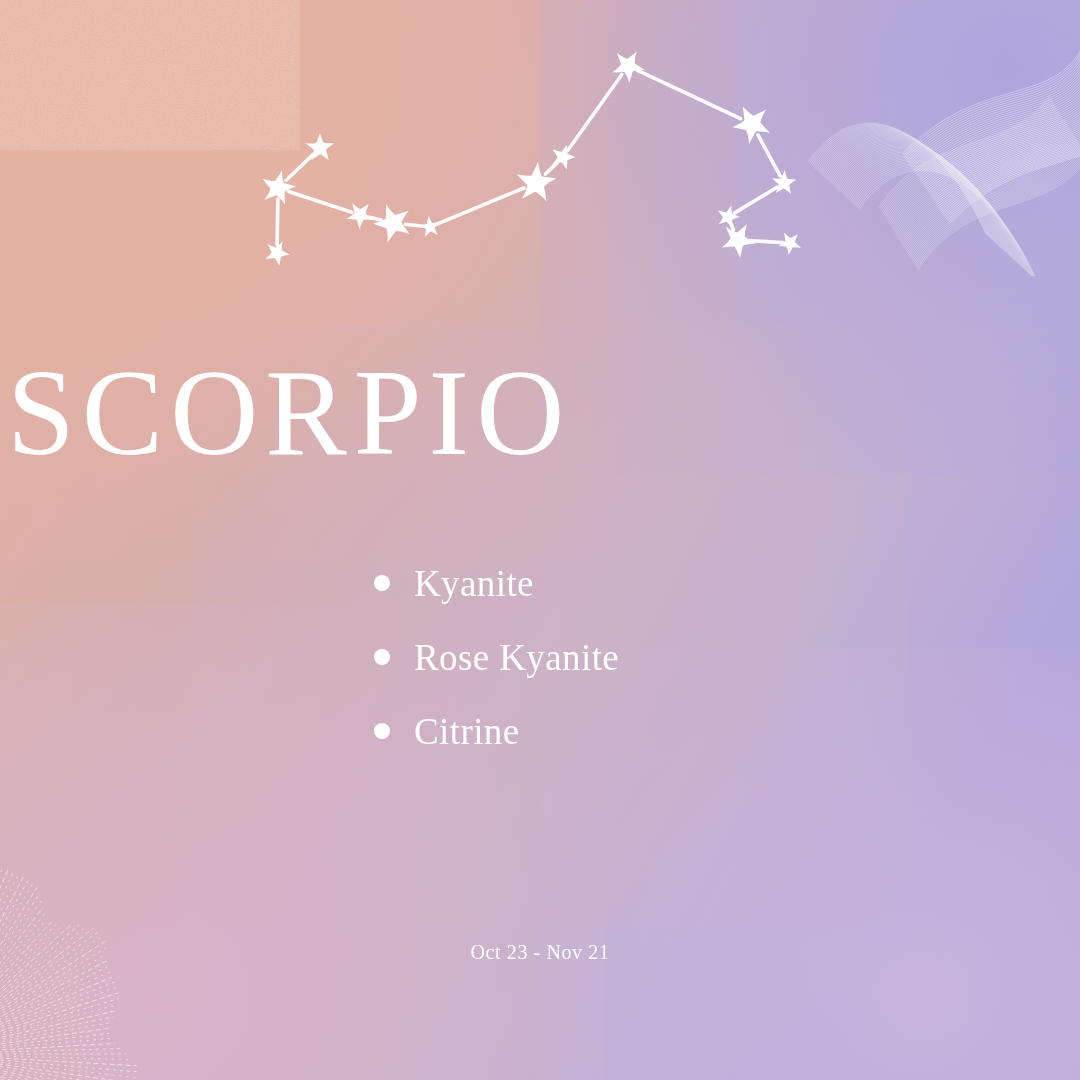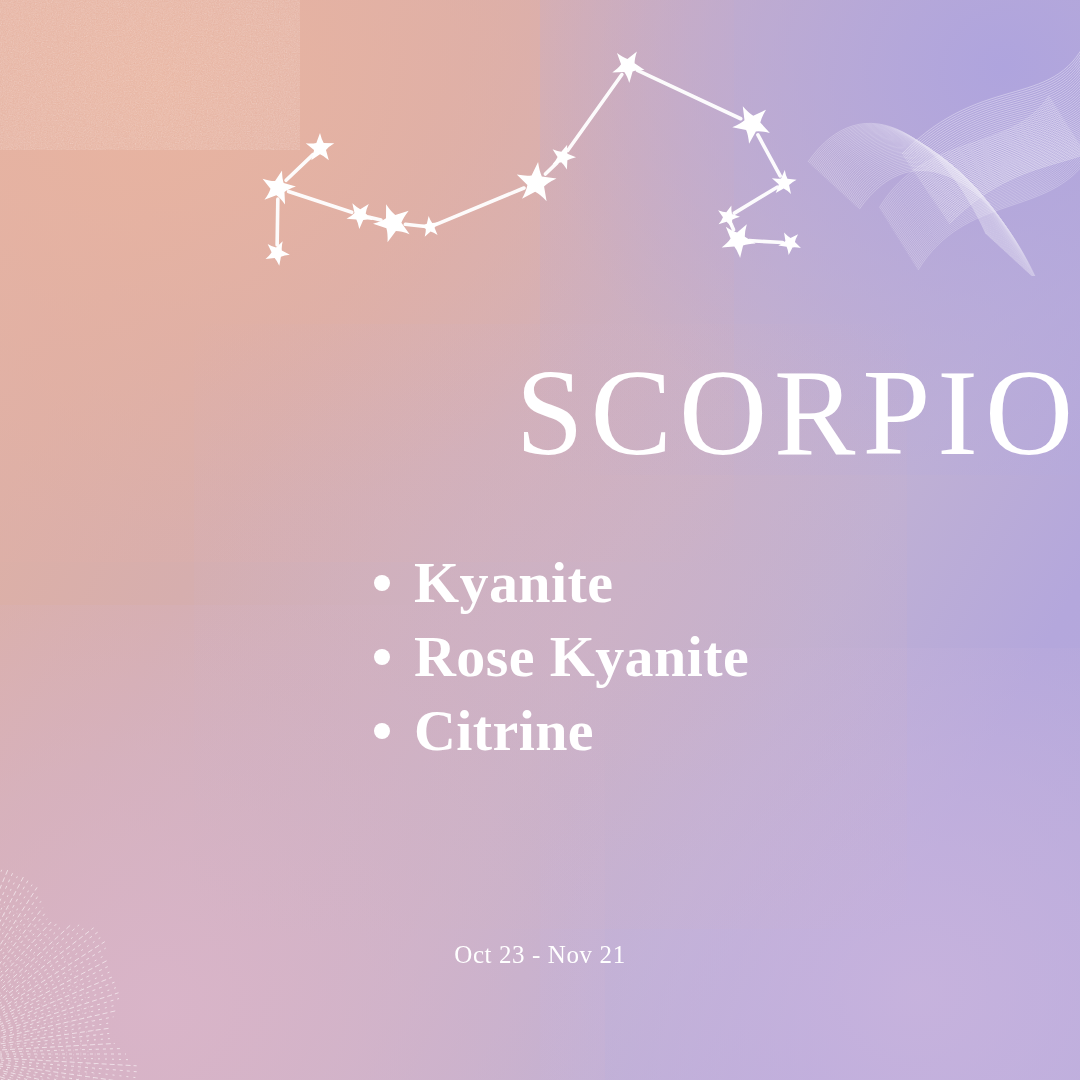--- a/index.html
+++ b/index.html
@@ -135,21 +135,21 @@
     width: 1080px;
     height: 1080px;
   }
 
   
   .title {
     position: absolute;
     left: 0;
     right: 0;
     top: 352px;
-    text-align: right;
+    text-align: left;
     color: #ffffff;
     font-size: 122px;
     line-height: 1;
     font-weight: 400;
     letter-spacing: 7px;
     text-indent: 7px;
     font-family: "Liberation Serif", "DejaVu Serif", serif;
   }
 
   .gem-list {
@@ -168,36 +168,36 @@
   }
   .gem-dot {
     width: 16px;
     height: 16px;
     border-radius: 50%;
     background: #ffffff;
     flex: 0 0 16px;
     margin-right: 24px;
   }
   .gem-label {
-    font-size: 58px;
+    font-size: 37px;
     line-height: 1;
-    font-weight: 700;
+    font-weight: 400;
     letter-spacing: 0.4px;
     white-space: nowrap;
     font-family: "Liberation Serif", "DejaVu Serif", serif;
   }
 
   .date-range {
     position: absolute;
     left: 0;
     right: 0;
     top: 942px;
     text-align: center;
     color: #ffffff;
-    font-size: 25px;
+    font-size: 20px;
     line-height: 1;
     letter-spacing: 0.6px;
     font-family: "Liberation Serif", "DejaVu Serif", serif;
   }
 </style>
 </head>
 <body>
 
 <div id="canvas">
 

